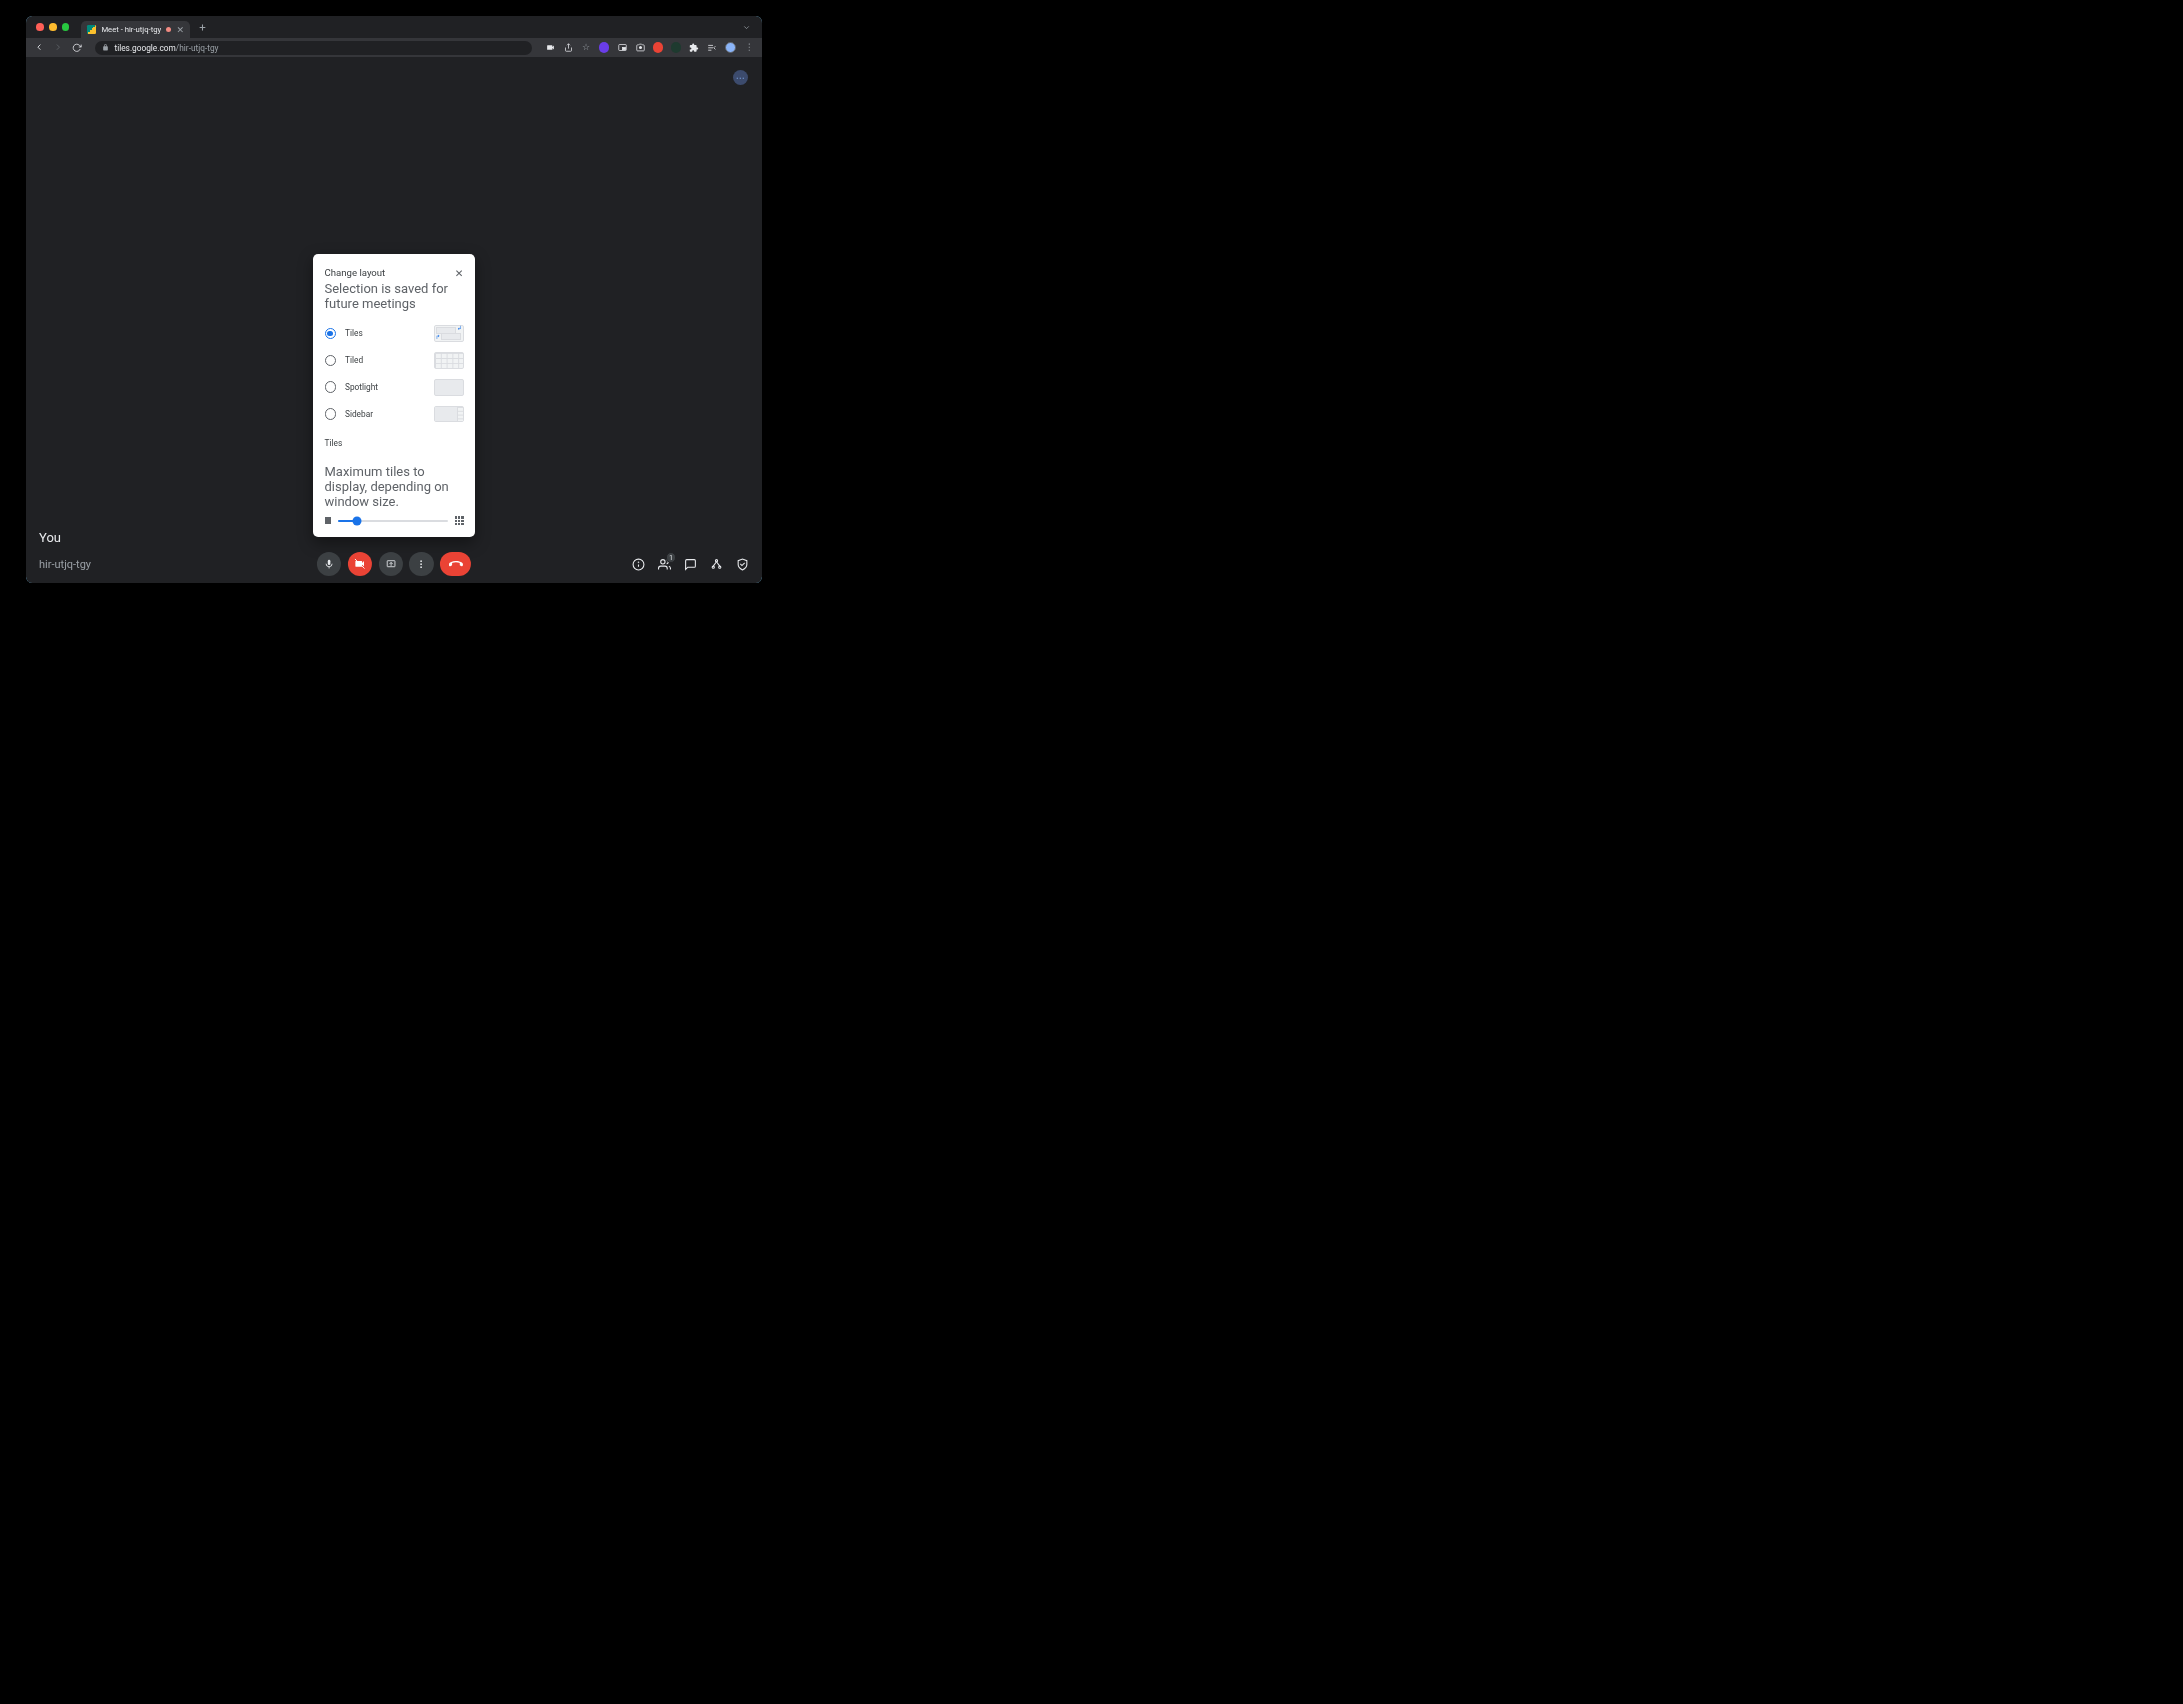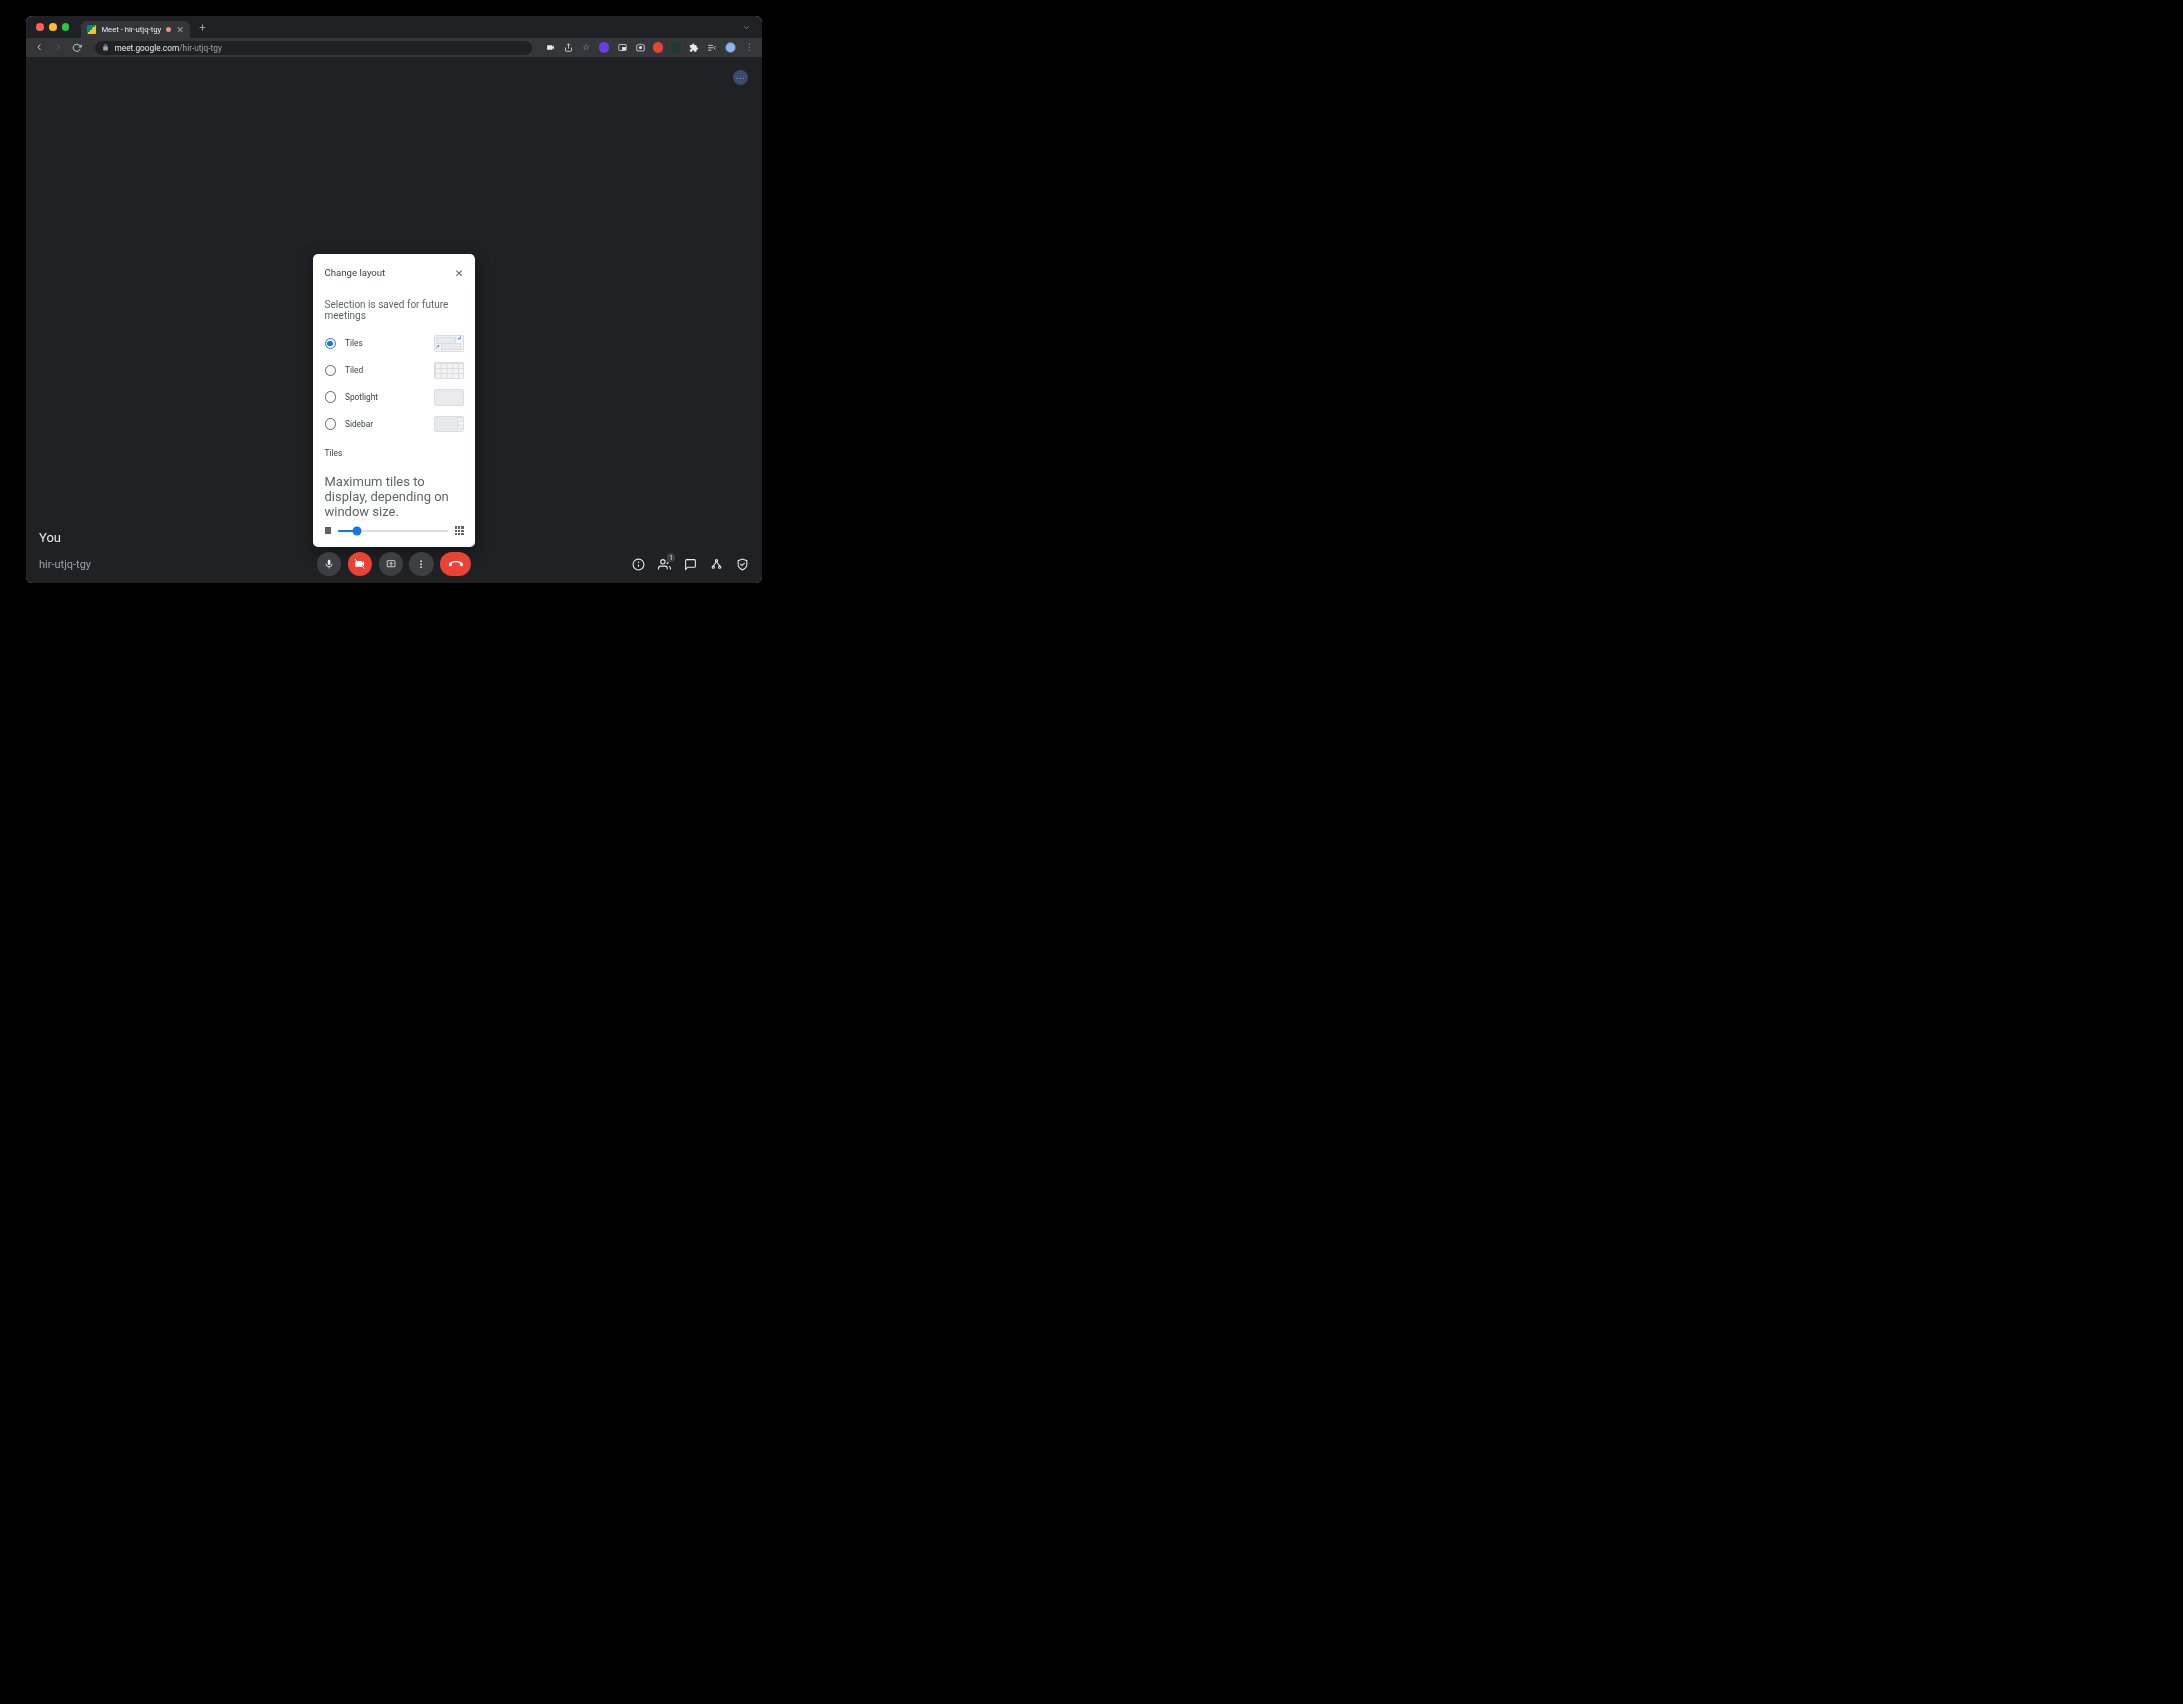--- a/index.html
+++ b/index.html
@@ -158,21 +158,21 @@
   width: 162px;
   background:#fff;
   border-radius:5.1px;
   box-shadow: 0 5.1px 15.4px rgba(0,0,0,0.4);
   padding: 13px 11.5px 11.5px 11.5px;
   color:#202124;
 }
 .dialog-header { display:flex; justify-content:space-between; align-items:flex-start; }
 .dialog-title { font-size:9.6px; color:#3c4043; }
 .dialog-close { color:#5f6368; cursor:pointer; font-size:10.3px;}
-.dialog-sub { font-size:10px; color:#5f6368; margin-top:19px; }
+.dialog-sub { font-size:13px; color:#5f6368; margin-top:1px; }
 .layout-options { margin-top:9px; }
 .opt-row {
   display:flex; align-items:center; gap:9px;
   padding: 5.1px 0;
   cursor:pointer;
 }
 .radio {
   width:11.5px; height:11.5px; border-radius:50%;
   border:1.3px solid #5f6368; display:flex; align-items:center; justify-content:center;
   flex-shrink:0;
@@ -271,21 +271,21 @@
           <path d="M23 4v6h-6"></path>
           <path d="M20.49 15a9 9 0 1 1-2.12-9.36L23 10"></path>
         </svg>
     </span>
     <div class="omnibox">
       <span class="lock">
         <svg width="7" height="7" viewBox="0 0 24 24" fill="#9aa0a6">
             <path d="M18 8h-1V6a5 5 0 0 0-10 0v2H6a2 2 0 0 0-2 2v10a2 2 0 0 0 2 2h12a2 2 0 0 0 2-2V10a2 2 0 0 0-2-2zM9 6a3 3 0 0 1 6 0v2H9z"></path>
           </svg>
       </span>
-      <span><span class="host">meet.google.com</span><span>/hir-utjq-tgy</span></span>
+      <span><span class="host">tiles.google.com</span><span>/hir-utjq-tgy</span></span>
     </div>
     <div class="toolbar-icons">
       <span class="tb-ic">
         <svg width="9" height="9" viewBox="0 0 24 24" fill="#e8eaed">
             <path d="M17 10.5V7a1 1 0 0 0-1-1H4a1 1 0 0 0-1 1v10a1 1 0 0 0 1 1h12a1 1 0 0 0 1-1v-3.5l4 4v-11z"></path>
           </svg>
       </span>
       <span class="tb-ic">
         <svg width="9" height="9" viewBox="0 0 24 24" fill="none" stroke="#e8eaed" stroke-width="2">
             <path d="M4 12v8a2 2 0 0 0 2 2h12a2 2 0 0 0 2-2v-8"></path>

